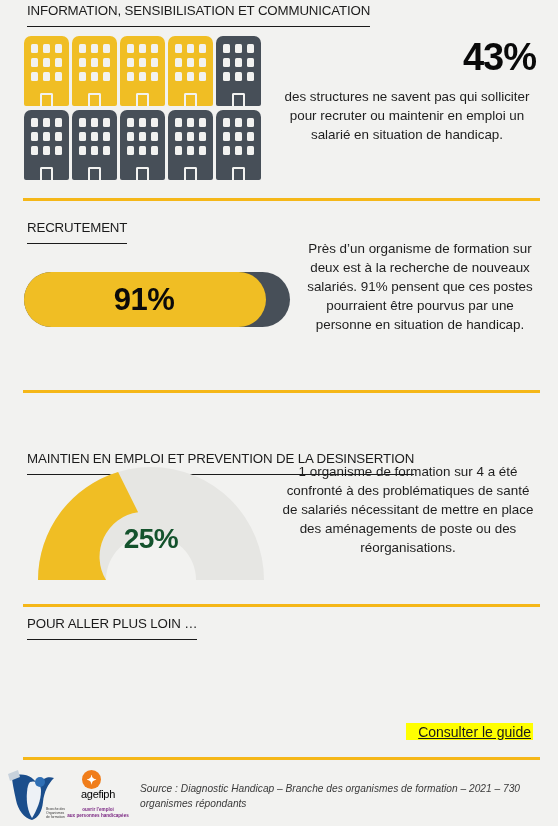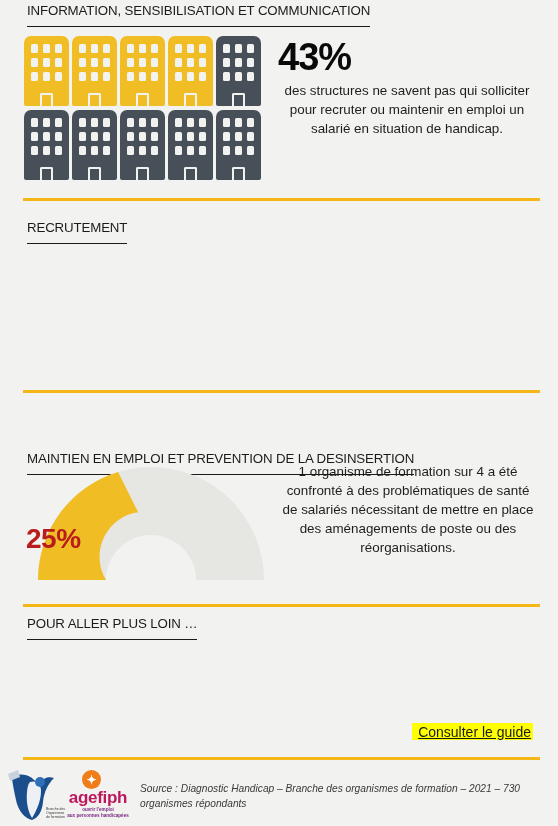--- a/index.html
+++ b/index.html
@@ -62,22 +62,22 @@
     line-height: 1.42;
     color: #1e1e1e;
   }
 
   .bignum {
     font-size: 38px;
     font-weight: bold;
     letter-spacing: -1px;
     line-height: 1.05;
     color: #0a0a0a;
-    text-align: left;
-    margin-bottom: 3px;
+    text-align: right;
+    margin-bottom: 9px;
   }
 
   .n1 { left: 278px; top: 38px; width: 258px; }
   .n2 { left: 298px; top: 239px; width: 244px; }
   .n3 { left: 280px; top: 462px; width: 256px; }
 
   
   .buildings {
     position: absolute;
     left: 24px;
@@ -165,25 +165,25 @@
     top: 430px;
     width: 250px;
     height: 150px;
   }
   .gauge svg { display: block; }
   .gauge-label {
     position: absolute;
     left: 0;
     top: 93px;
     width: 250px;
-    text-align: left;
+    text-align: center;
     font-size: 28px;
     font-weight: bold;
     letter-spacing: -0.5px;
-    color: #b91c1c;
+    color: #14532d;
   }
 
   
   .body-para {
     position: absolute;
     left: 26px;
     top: 645px;
     width: 507px;
     font-size: 13.6px;
     line-height: 1.47;
@@ -197,21 +197,21 @@
     top: 723px;
     width: 507px;
     text-align: right;
   }
   .guide-link {
     display: inline-block;
     background: #FFFF00;
     color: #1b1b1b;
     font-size: 14px;
     text-decoration: underline;
-    padding: 1px 2px 0 6px;
+    padding: 1px 2px 0 12px;
     cursor: pointer;
   }
 
   
   .footer {
     position: absolute;
     left: 0;
     top: 766px;
     width: 558px;
     height: 60px;
@@ -248,23 +248,23 @@
     color: #fff;
     font-size: 12px;
     font-weight: bold;
   }
   .agefiph-word {
     position: absolute;
     left: 0;
     top: 19px;
     width: 72px;
     text-align: center;
-    font-size: 17px;
-    font-weight: bold;
-    color: #be185d;
+    font-size: 11px;
+    font-weight: normal;
+    color: #000000;
     letter-spacing: -0.3px;
     line-height: 1;
   }
   .agefiph-tag {
     position: absolute;
     left: 0;
     top: 37px;
     width: 72px;
     text-align: center;
     font-size: 4.6px;
@@ -440,21 +440,28 @@
 
   <div class="narrative n1">
     <div class="bignum">43%</div>
     <div>des structures ne savent pas qui solliciter pour recruter ou maintenir en emploi un salarié en situation de handicap.</div>
   </div>
 
   <div class="divider div-1"></div>
 
   <div class="section-title title-2">RECRUTEMENT</div>
 
-
+  <div class="progress-wrap">
+    <div class="progress-fill" id="progfill" style="width: 91%;"></div>
+    <div class="progress-label">91%</div>
+  </div>
+
+  <div class="narrative n2">
+    <div>Près d’un organisme de formation sur deux est à la recherche de nouveaux salariés. 91% pensent que ces postes pourraient être pourvus par une personne en situation de handicap.</div>
+  </div>
 
   <div class="divider div-2"></div>
 
   <div class="section-title title-3">MAINTIEN EN EMPLOI ET PREVENTION DE LA DESINSERTION</div>
 
   <div class="gauge">
     <svg width="250" height="150" viewBox="0 0 250 150">
 
       <path d="M 12 150 A 113 113 0 0 1 238 150 L 170 150 A 45 45 0 0 0 80 150 Z" fill="#E6E6E3"></path>
 

